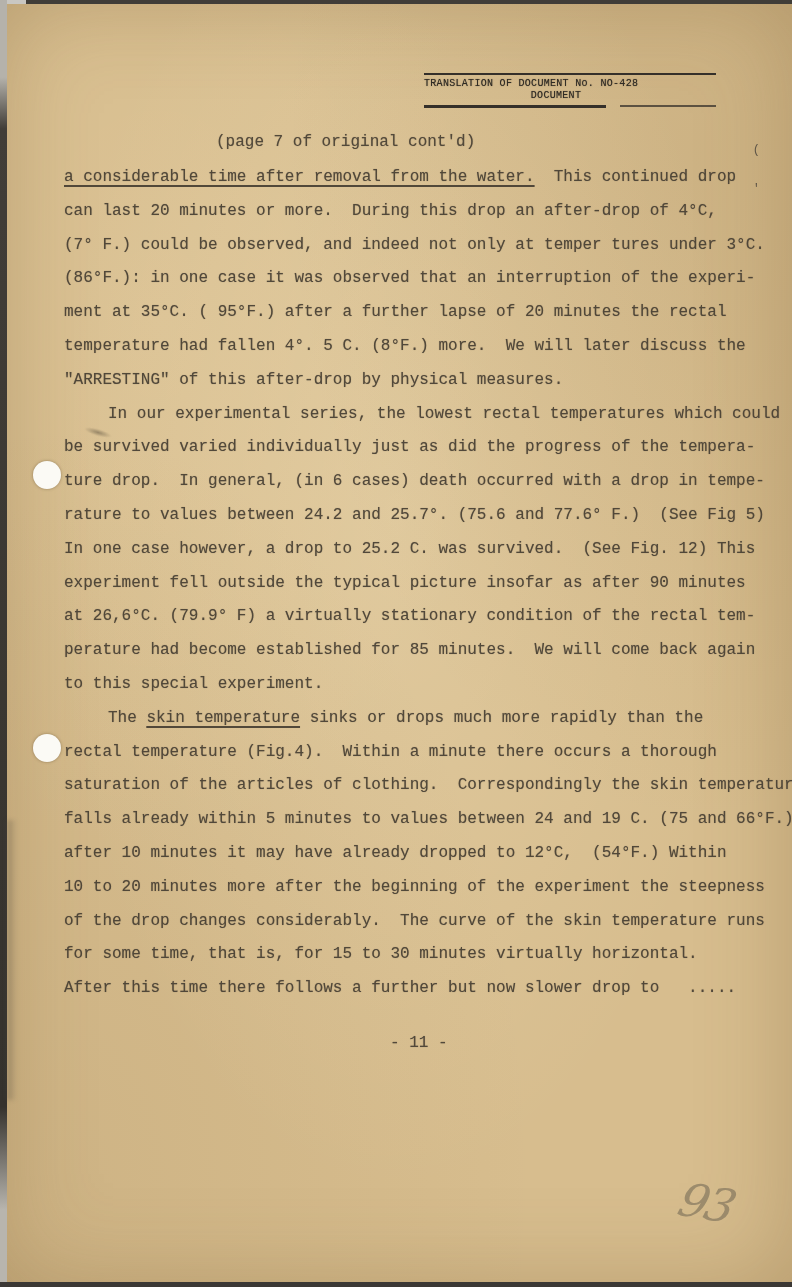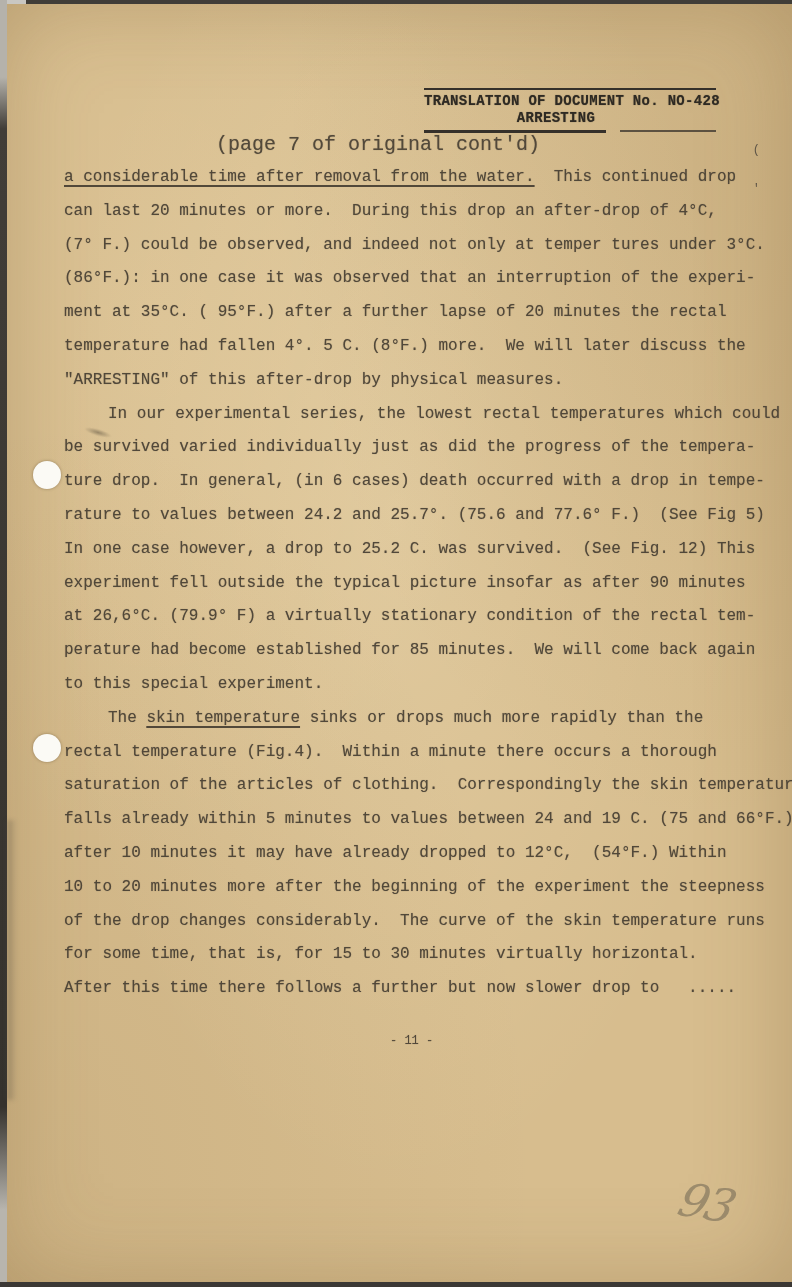--- a/index.html
+++ b/index.html
@@ -25,38 +25,38 @@
   .edge-left   { position:absolute; top:0; bottom:0; left:0; width:7px;
                  background:linear-gradient(180deg,#b5b2ab 0%,#b5b2ab 6%,#413e38 10%,#35322d 86%,#b8b5ae 94%,#b8b5ae 100%); }
   .left-shadow { position:absolute; left:7px; top:820px; width:10px; height:280px;
                  background:linear-gradient(90deg,rgba(80,75,65,.35),rgba(0,0,0,0)); filter:blur(2px); }
   
   .hole { position:absolute; width:28px; height:28px; border-radius:50%;
           background:#fbfaf5; box-shadow:0 0 3px rgba(90,70,40,.5); }
   .hole-1 { left:33px; top:461px; }
   .hole-2 { left:33px; top:734px; }
   
-  .doc-header { position:absolute; left:424px; top:88px; width:292px;
-                font-weight:bold; font-size:14px; letter-spacing:.3px; color:#2e2a23;
+  .doc-header { position:absolute; left:424px; top:73px; width:292px;
+                font-weight:normal; font-size:10px; letter-spacing:.3px; color:#2e2a23;
                 text-shadow:0 0 1px rgba(46,42,35,.65); }
   .doc-header .title { border-top:2px solid #35302a; padding-top:3px; white-space:nowrap; }
   .doc-header .continued { text-align:center; margin-top:1px; transform:translateX(-14px); }
   .underline-row { position:relative; height:7px; margin-top:1px; }
   .underline-row .seg1 { position:absolute; left:0; top:3px; width:182px; border-top:3px solid #35302a; }
   .underline-row .seg2 { position:absolute; left:196px; right:0; top:3px; border-top:2px solid rgba(53,48,42,.75); }
   
-  .subheading { position:absolute; left:216px; top:133px; font-size:20px; white-space:pre;
+  .subheading { position:absolute; left:216px; top:133px; font-size:16px; white-space:pre;
                 text-shadow:0 0 1px rgba(69,62,51,.5); opacity:.92; }
   .body-text { position:absolute; left:64px; top:161px; width:760px;
                font-size:16px; line-height:33.8px; white-space:pre;
                text-shadow:0 0 1px rgba(69,62,51,.5); opacity:.93; }
   .tline { height:33.8px; white-space:pre; }
   .tline.indent { padding-left:44px; }
   .u { text-decoration:underline; text-underline-offset:4px; text-decoration-thickness:1.5px;font-family:Liberation Mono, monospace; }
-  .page-number { position:absolute; left:390px; top:1034px; font-size:12px; white-space:pre;
+  .page-number { position:absolute; left:390px; top:1034px; font-size:16px; white-space:pre;
                  text-shadow:0 0 1px rgba(69,62,51,.5); opacity:.92;text-align:right; }
   
   .handwritten { position:absolute; left:680px; top:1176px;
                  font-family:"DejaVu Serif",serif; font-style:italic;
                  font-size:46px; letter-spacing:-3px; color:rgba(110,100,82,.55);
                  transform:rotate(9deg) skewX(-8deg); }
   
   .margin-marks { position:absolute; left:742px; top:118px; font-size:12px; line-height:13px;
                   color:#45403a; opacity:.8; white-space:pre; text-align:center; }
   .smudge { position:absolute; left:84px; top:429px; width:28px; height:7px; border-radius:50%;
@@ -71,21 +71,21 @@
   <div class="edge-top"></div>
   <div class="edge-left"></div>
   <div class="edge-bottom"></div>
   <div class="left-shadow"></div>
 
   <div class="hole hole-1"></div>
   <div class="hole hole-2"></div>
 
   <div class="doc-header">
     <div class="title">TRANSLATION OF DOCUMENT No. NO-428</div>
-    <div class="continued">ARRESTING</div>
+    <div class="continued">DOCUMENT</div>
     <div class="underline-row">
       <div class="seg1"></div>
       <div class="seg2"></div>
     </div>
   </div>
 
   <div class="margin-marks">
     <div>(</div>
     <div>'</div>
   </div>

